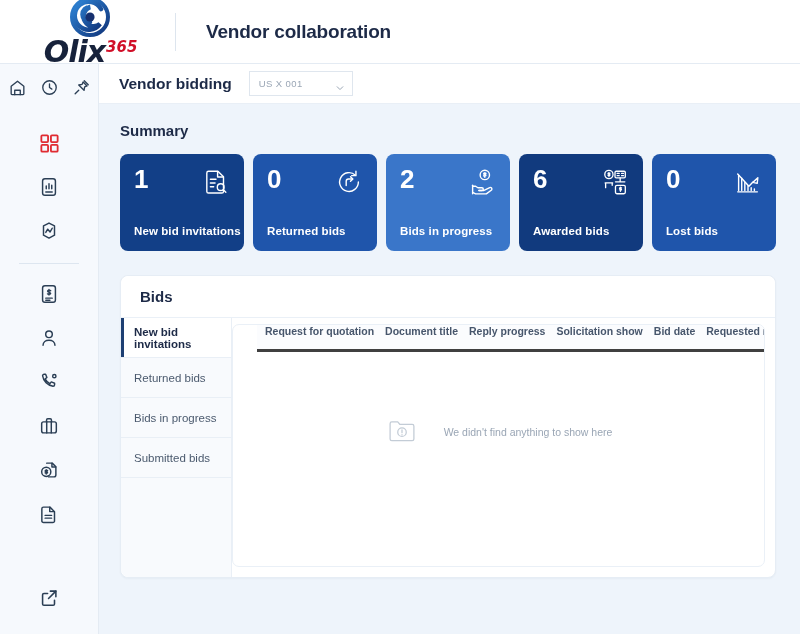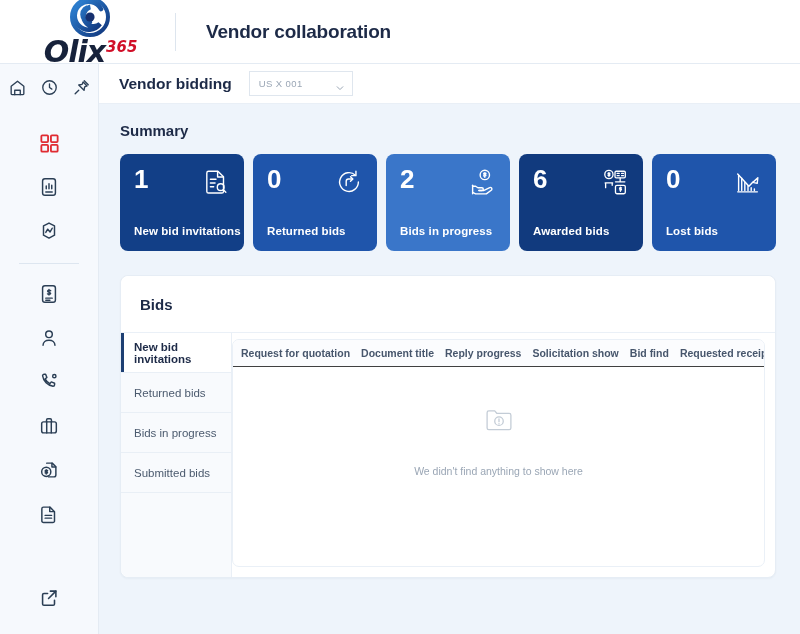--- a/index.html
+++ b/index.html
@@ -88,21 +88,21 @@
     font-size: 11.5px; font-weight: bold; letter-spacing: .1px;
   }
 
   
   .panel {
     margin-top: 24px; background: #fff; border: 1px solid #e6edf5;
     border-radius: 8px; height: 303px; display: flex; flex-direction: column;
     box-shadow: 0 1px 2px rgba(20,40,80,.04);
   }
   .panel-head {
-    height: 57px; display: flex; align-items: center; padding: 0 19px;
+    height: 42px; display: flex; align-items: center; padding: 0 19px;
     border-bottom: 1px solid #eaf0f7; background: #fff; border-radius: 8px 8px 0 0;
   }
   .panel-title { font-size: 15px; font-weight: bold; color: #1d2a47; }
   .panel-body { flex: 1; display: flex; min-height: 0; }
 
   .tabs {
     width: 111px; flex: 0 0 111px; border-right: 1px solid #e9eff6;
     background: #f8fafd; border-radius: 0 0 0 8px;
   }
   .tab {
@@ -117,29 +117,29 @@
     content: ""; position: absolute; left: 0; top: 0; bottom: 0;
     width: 3px; background: #1d3f73;
   }
 
   .grid-wrap { flex: 1; padding: 6px 10px 10px 0; min-width: 0; }
   .grid {
     height: 100%; border: 1px solid #eaf0f7; border-radius: 7px;
     display: flex; flex-direction: column; overflow: hidden; background: #fff;
   }
   .grid-head {
-    display: flex; align-items: center; height: 27px;
-    background: #fbfcfe; border-bottom: 1px solid #404040;
-    padding: 0 8px; gap: 11px;
+    display: flex; height: 27px;
+    background: #fbfcfe; border-bottom: 3px solid #404040;
+    padding: 0 8px; gap: 11px; margin-left: 24px;
   }
   .col {
     font-size: 10.5px; font-weight: bold; color: #47566c; white-space: nowrap;
   }
   .grid-body {
-    flex: 1; display: flex; flex-direction: column;
+    flex: 1; display: flex; flex-direction: row;
     align-items: center; justify-content: center; gap: 25px;
     padding-bottom: 55px;
   }
   .empty-text { font-size: 10.5px; color: #9aa6b5; }
 </style>
 </head>
 <body>
 
 <div class="topbar">
   <div class="logo-wrap">
@@ -403,21 +403,21 @@
           </div>
         </div>
 
         <div class="grid-wrap">
           <div class="grid">
             <div class="grid-head">
               <span class="col">Request for quotation</span>
               <span class="col">Document title</span>
               <span class="col">Reply progress</span>
               <span class="col">Solicitation show</span>
-              <span class="col">Bid find</span>
+              <span class="col">Bid date</span>
               <span class="col">Requested receipt date</span>
             </div>
 
             <div class="grid-body">
               <span>
                 <svg width="34" height="34" viewBox="0 0 40 40" fill="none" stroke="#c3ccd6" stroke-width="1.5" stroke-linecap="round" stroke-linejoin="round">
                   <path d="M6 12.5a2 2 0 0 1 2-2h7l2.6 3h14.4a2 2 0 0 1 2 2v15a2 2 0 0 1-2 2H8a2 2 0 0 1-2-2z"></path>
                   <circle cx="20" cy="22.5" r="5"></circle>
                   <path d="M20 19.8v3.4M20 25.5v.1"></path>
                 </svg>

